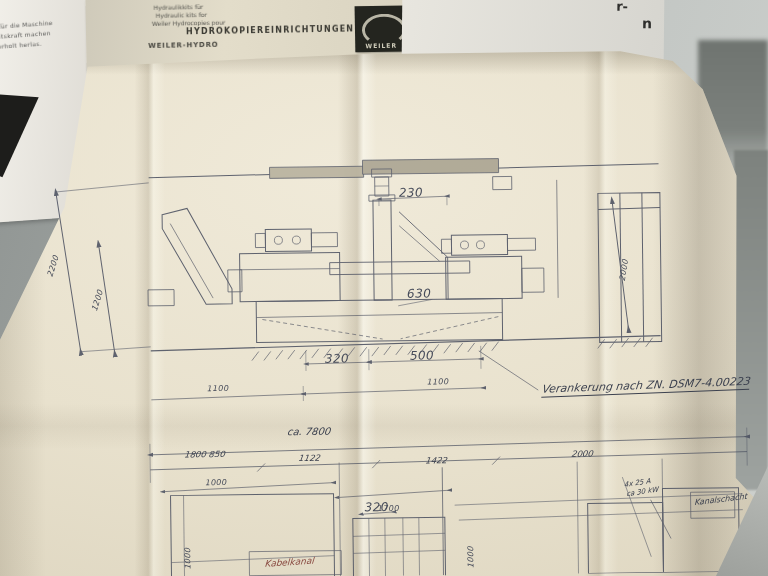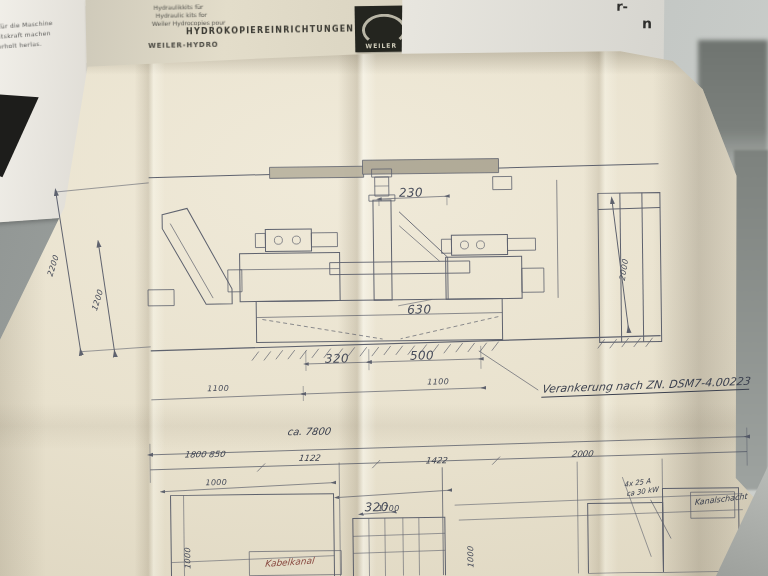--- a/index.html
+++ b/index.html
@@ -218,21 +218,21 @@
         <rect x="688" y="496" width="44" height="26" stroke-width=".7"></rect>
         <line x1="648" y1="503" x2="668" y2="542" stroke-width=".7"></line>
         <line x1="620" y1="480" x2="648" y2="560" stroke-width=".6"></line>
       </g>
     </svg>
 
     <span class="dim vrot" style="left:46px;top:270px;transform:rotate(-72deg) skewX(-6deg)">2200</span>
     <span class="dim vrot" style="left:90px;top:305px;transform:rotate(-72deg) skewX(-6deg)">1200</span>
     <span class="dim vrot" style="left:618px;top:282px;transform:rotate(-80deg) skewX(-6deg)">2000</span>
     <span class="dim sm" style="left:400px;top:186px">230</span>
-    <span class="dim sm" style="left:407px;top:303px">630</span>
+    <span class="dim sm" style="left:407px;top:287px">630</span>
     <span class="dim sm" style="left:324px;top:351px">320</span>
     <span class="dim sm" style="left:409px;top:349px">500</span>
     <span class="dim" style="left:206px;top:382px">1100</span>
     <span class="dim" style="left:426px;top:378px">1100</span>
     <span class="hand" id="anchor-note" style="left:541px;top:382px;font-size:11px;transform:rotate(-1.5deg) skewX(-10deg)">Verankerung nach ZN. DSM7-4.00223</span>
 
     <span class="hand" style="left:286px;top:425px;font-size:10px">ca. 7800</span>
     <span class="hand" style="left:183px;top:447px;font-size:8.5px">1800  850</span>
     <span class="hand" style="left:297px;top:452px;font-size:8.5px">1122</span>
     <span class="hand" style="left:424px;top:456px;font-size:8.5px">1422</span>

